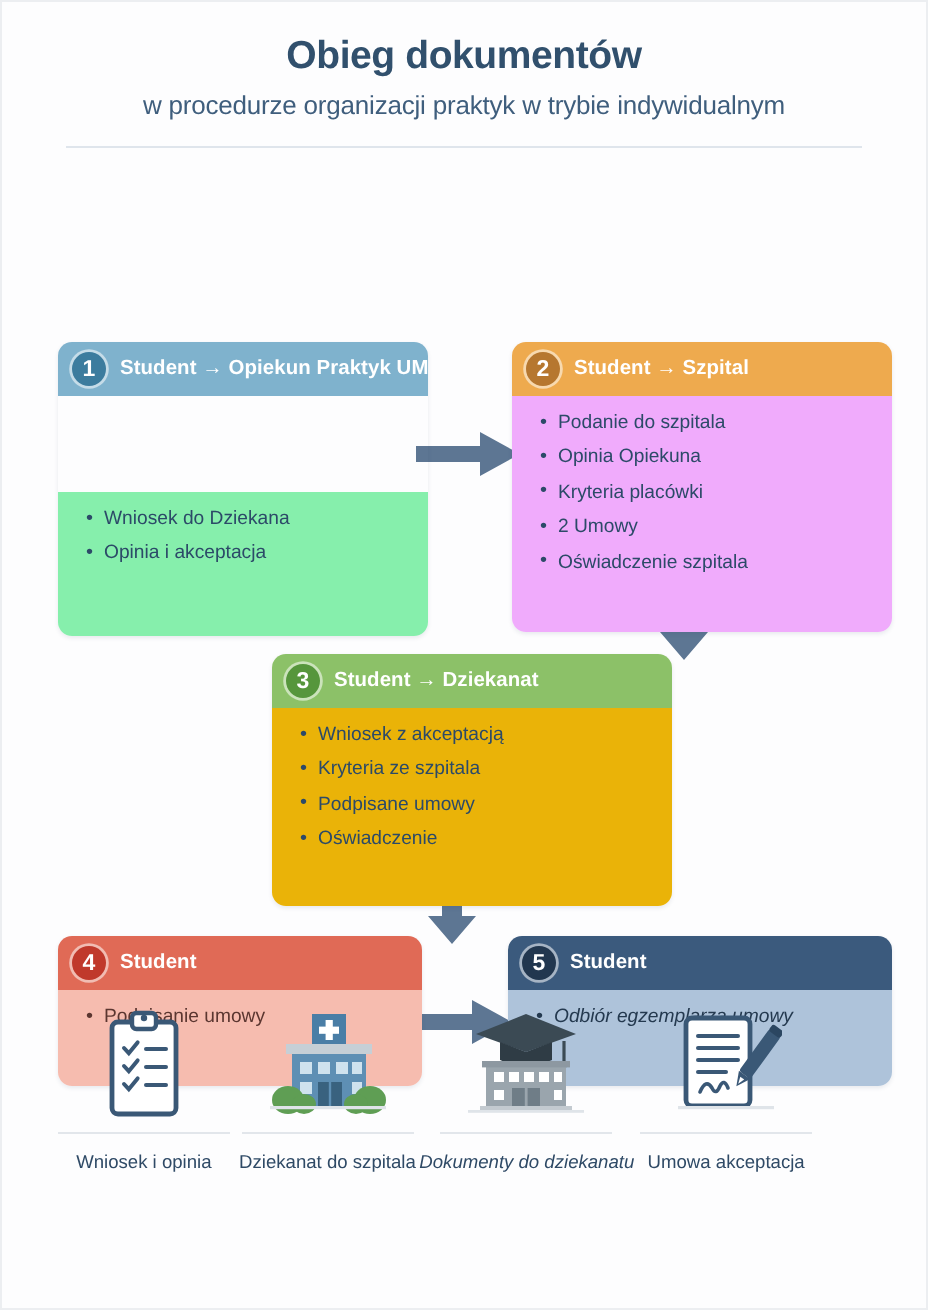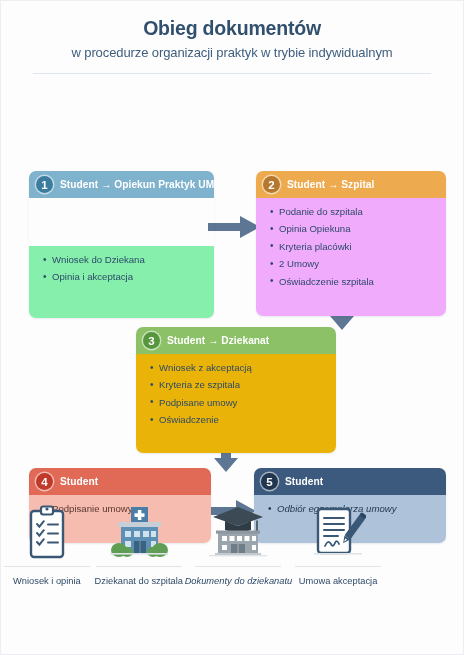--- a/index.html
+++ b/index.html
@@ -155,20 +155,21 @@
 
   
   .icon-strip {
     position: absolute;
     left: 0;
     top: 500px;
     width: 383px;
     display: flex;
     justify-content: space-around;
     align-items: flex-end;
+    padding-left: 25px;
   }
   .icon-cell {
     width: 108px;
     text-align: center;
   }
   .icon-art {
     height: 62px;
     display: flex;
     align-items: flex-end;
     justify-content: center;

